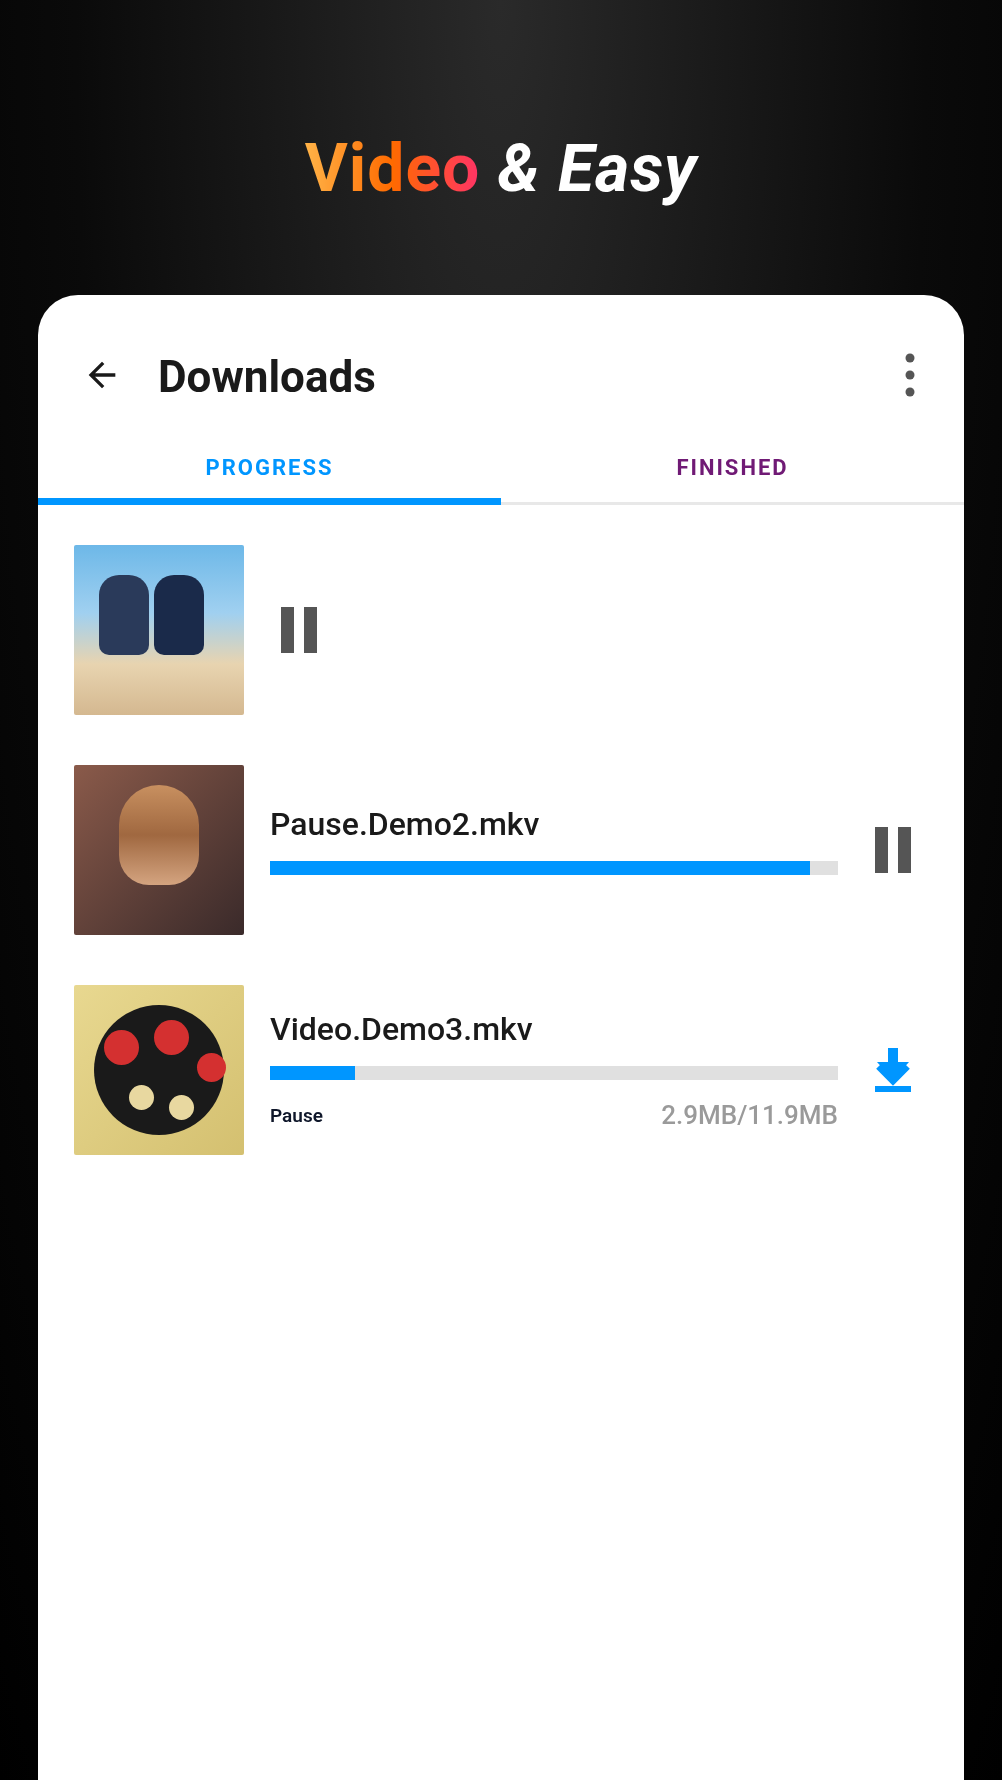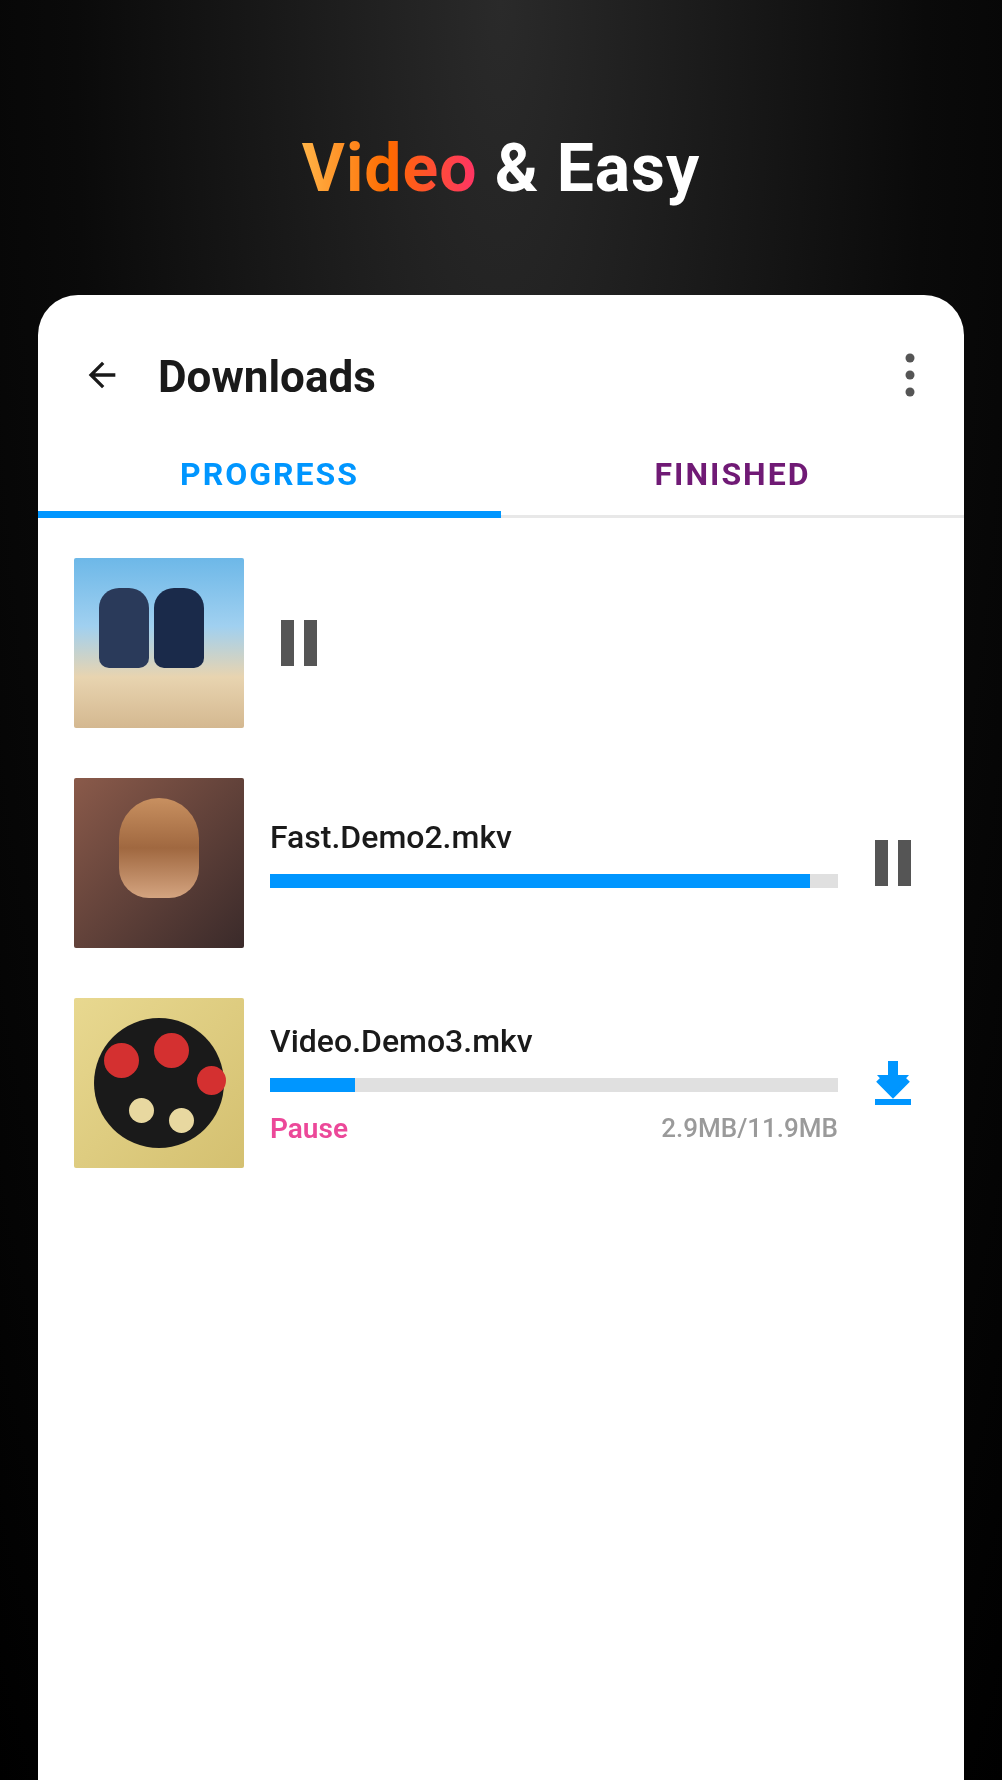--- a/index.html
+++ b/index.html
@@ -27,20 +27,21 @@
     
     .hero-fast {
       background: linear-gradient(90deg, #ffb347 0%, #ff6a00 50%, #ff3366 100%);
       -webkit-background-clip: text;
       background-clip: text;
       color: transparent;
     }
     
     .hero-easy {
       color: #ffffff;
+      font-style: italic;
     }
     
     .phone-card {
       position: absolute;
       top: 295px;
       left: 38px;
       right: 38px;
       bottom: 0;
       background: #ffffff;
       border-radius: 40px 40px 0 0;
@@ -82,21 +83,21 @@
     .tabs {
       display: flex;
       border-bottom: 3px solid #e8e8e8;
       position: relative;
     }
     
     .tab {
       flex: 1;
       text-align: center;
       padding: 22px 0;
-      font-size: 32px;
+      font-size: 22px;
       font-weight: 700;
       letter-spacing: 2px;
       cursor: pointer;
     }
     
     .tab-active {
       color: #0096ff;
     }
     
     .tab-inactive {
@@ -225,23 +226,23 @@
       align-items: center;
     }
     
     .speed {
       font-size: 26px;
       font-weight: 600;
       color: #0096ff;
     }
     
     .speed-pause {
-      font-size: 28px;
+      font-size: 19px;
       font-weight: 600;
-      color: #ec4899;
+      color: #0f172a;
     }
     
     .size {
       font-size: 26px;
       font-weight: 500;
       color: #9a9a9a;
     }
     
     .action-button {
       width: 70px;
@@ -307,21 +308,21 @@
         <div class="pause-icon">
           <div class="pause-bar"></div>
           <div class="pause-bar"></div>
         </div>
       </div>
     </div>
 
     <div class="download-item">
       <div class="thumbnail thumb-2"></div>
       <div class="download-info">
-        <div class="filename">Fast.Demo2.mkv</div>
+        <div class="filename">Pause.Demo2.mkv</div>
         <div class="progress-bar">
           <div class="progress-fill" style="width:95%"></div>
         </div>
       </div>
       <div class="action-button">
         <div class="pause-icon">
           <div class="pause-bar"></div>
           <div class="pause-bar"></div>
         </div>
       </div>

